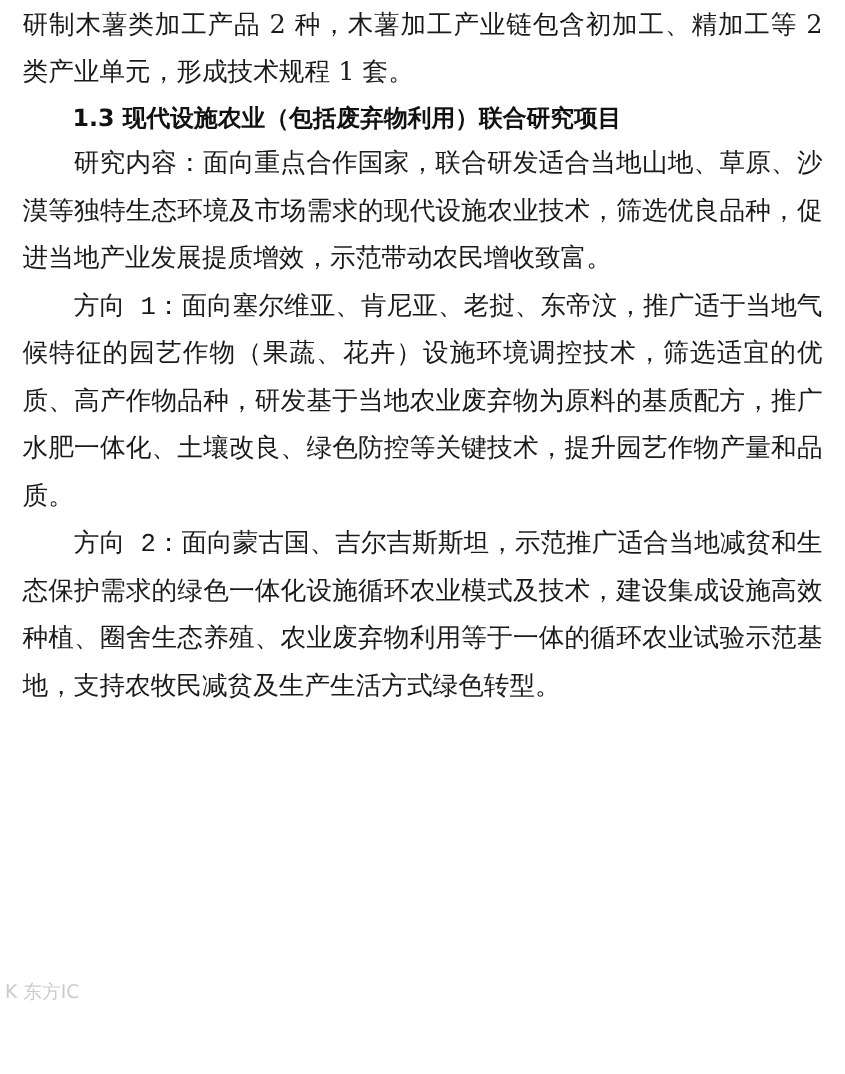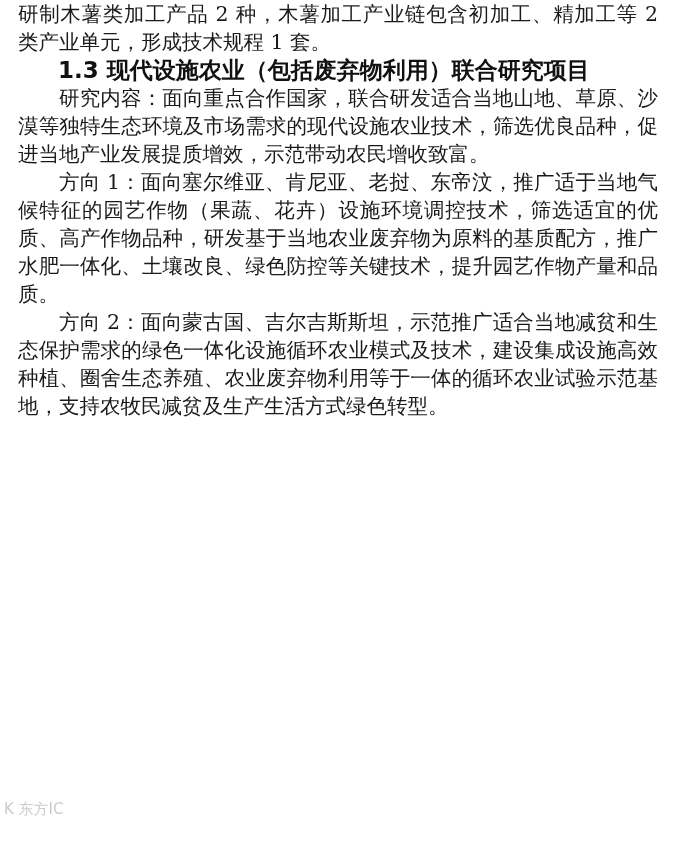--- a/index.html
+++ b/index.html
@@ -1,30 +1,30 @@
 <!DOCTYPE html>
 <html><head>
 <meta charset="utf-8">
 <style>
   html, body { margin: 0; padding: 0; background: #ffffff; }
   body { width: 676px; height: 859px; overflow: hidden; position: relative; }
   .doc {
     position: absolute; left: 18px; top: 0; width: 640px;
     font-family: "DejaVu Serif", "Liberation Serif", serif;
-    color: #1a1a1a; font-size: 20.5px; line-height: 28px;
+    color: #1a1a1a; font-size: 20.5px; line-height: 38px;
     text-align: justify;
   }
   .doc p { margin: 0; }
-  .indent { text-indent: 41px; }
+  .indent { text-indent: 41px; font-family: Liberation Mono, monospace; }
   .heading {
     font-family: "DejaVu Sans", "Liberation Sans", sans-serif;
-    font-weight: bold; text-indent: 40px; font-size: 23px; color: #111;
+    font-weight: bold; text-indent: 40px; font-size: 19px; color: #111;
   }
   .watermark {
-    position: absolute; left: 4px; top: 800px;
+    position: absolute; left: 4px; top: 784px;
     font-family: "DejaVu Sans", sans-serif; font-size: 15px;
     color: rgba(160,160,160,0.55); letter-spacing: 0px;
   }
 </style>
 </head>
 <body>
 
 <div class="doc">
   <p>研制木薯类加工产品 2 种，木薯加工产业链包含初加工、精加工等 2 类产业单元，形成技术规程 1 套。</p>
   <p class="heading">1.3  现代设施农业（包括废弃物利用）联合研究项目</p>

